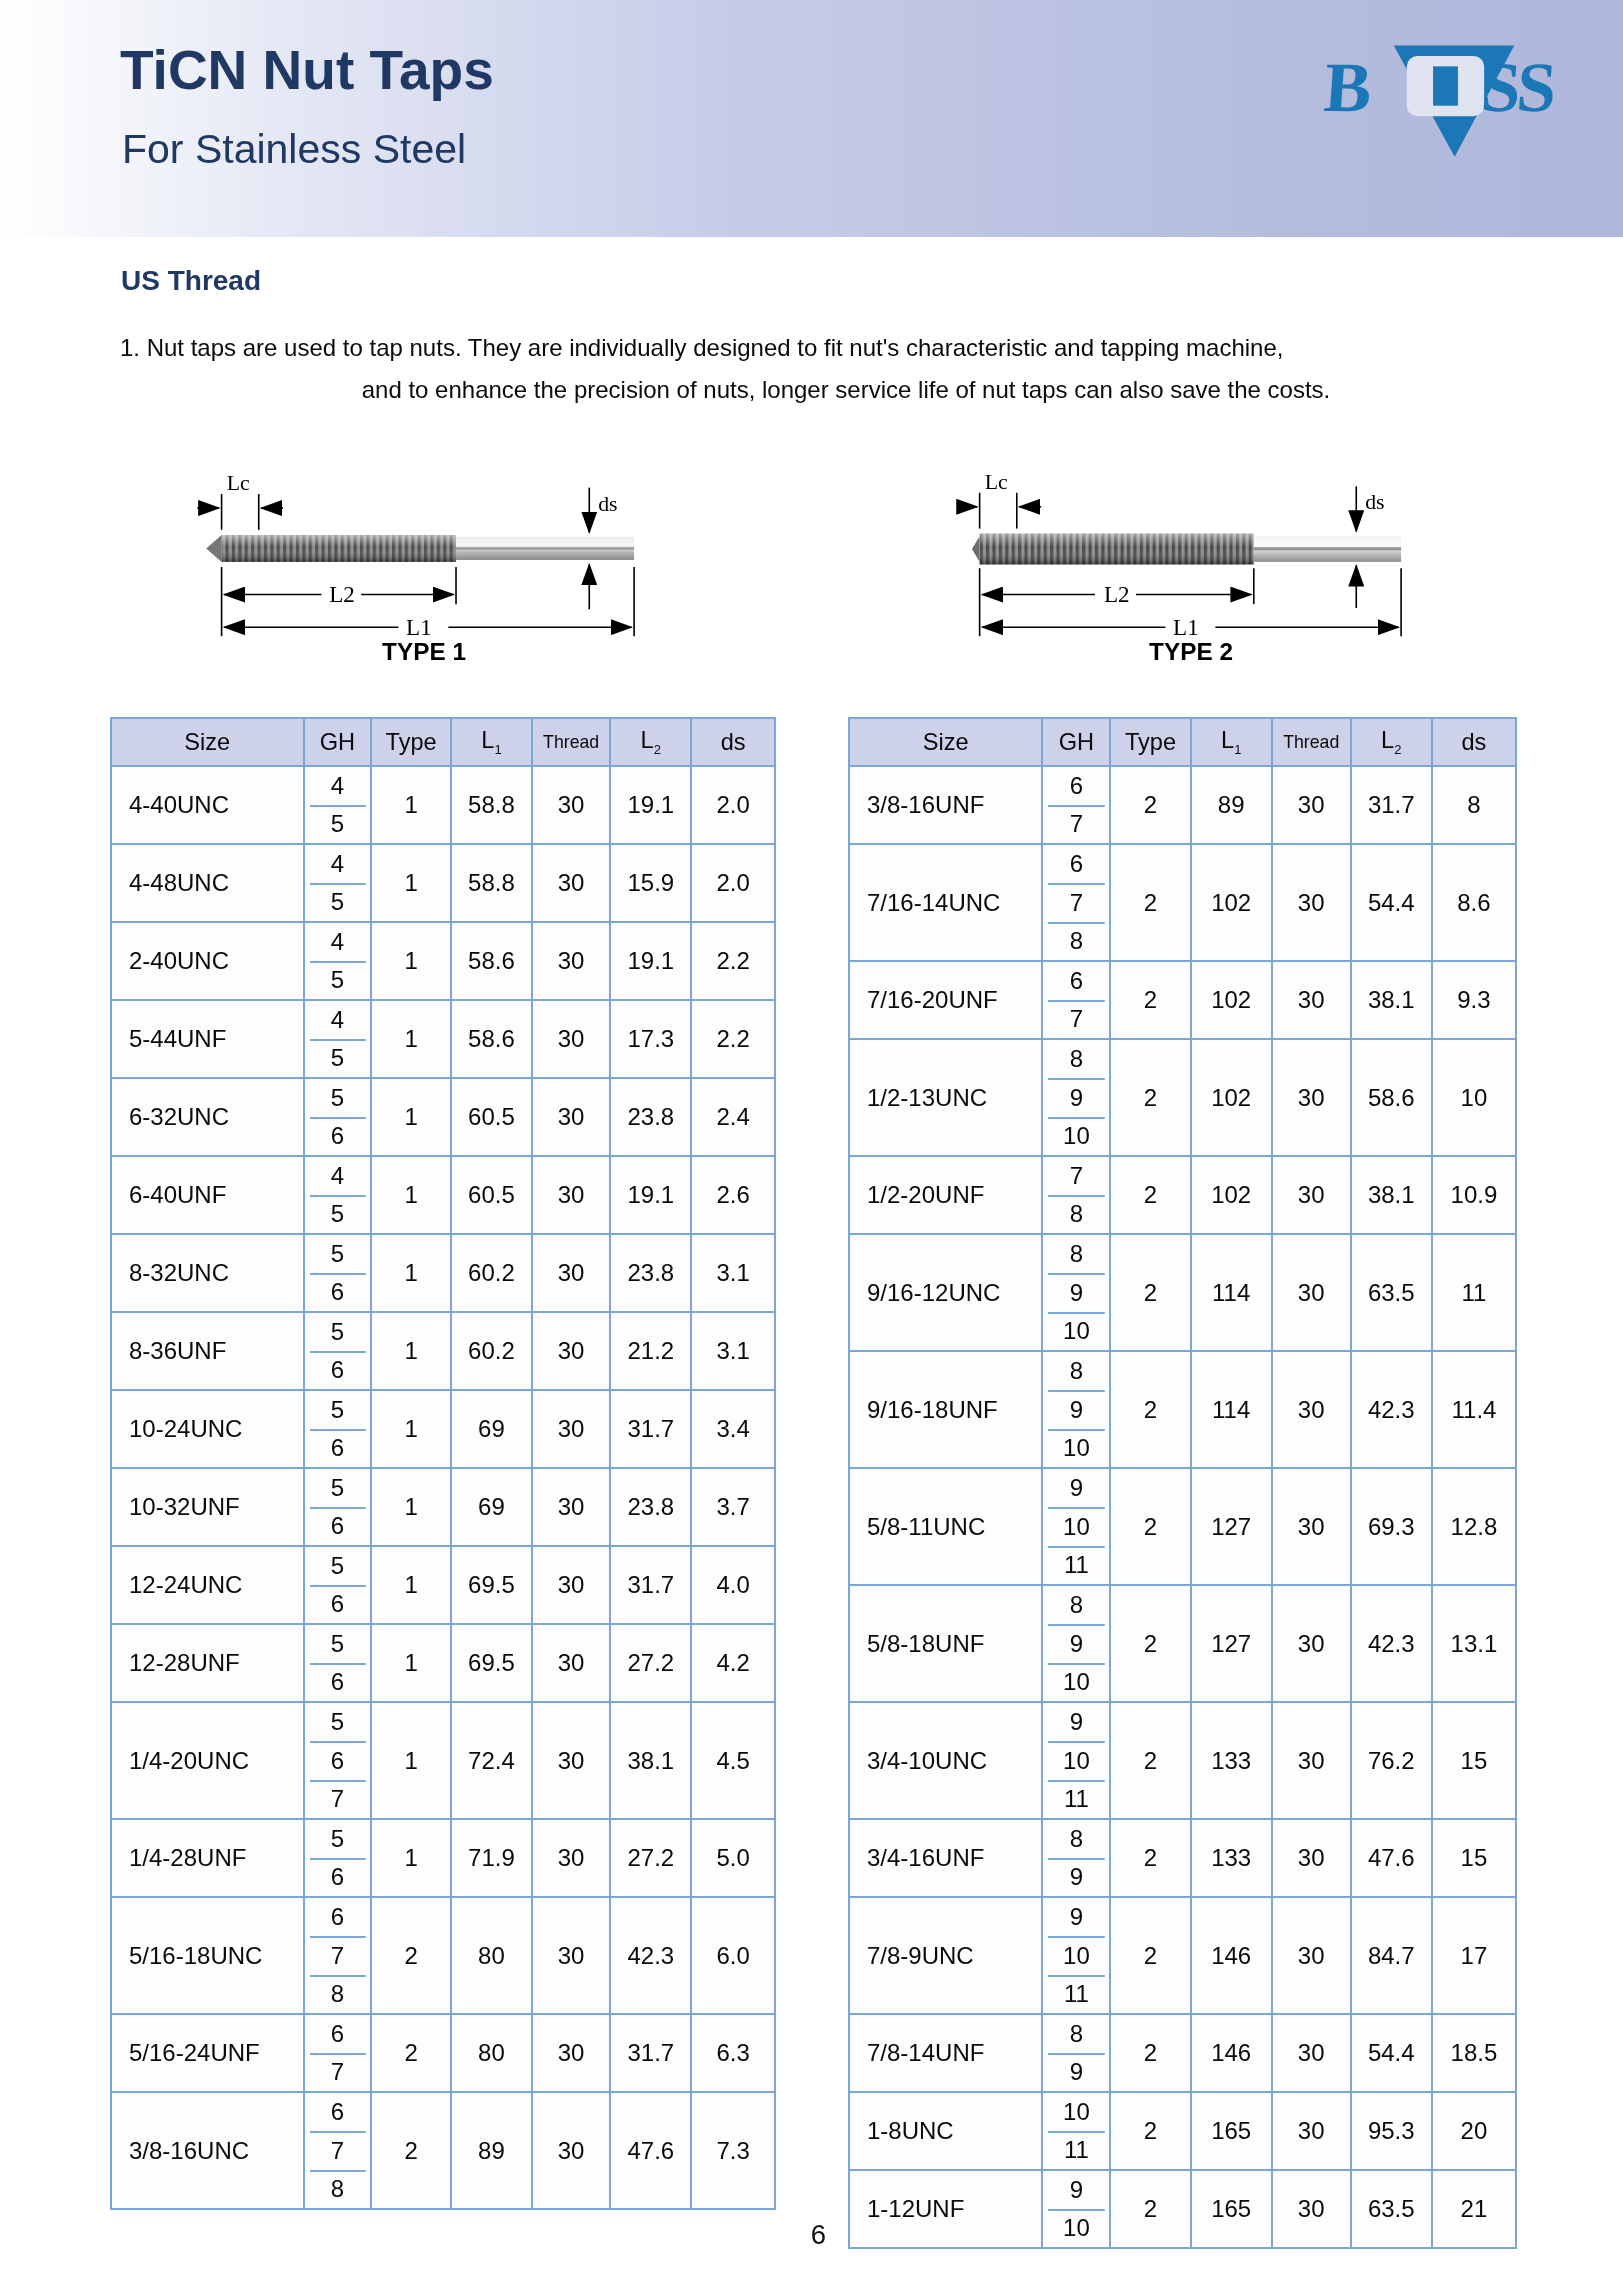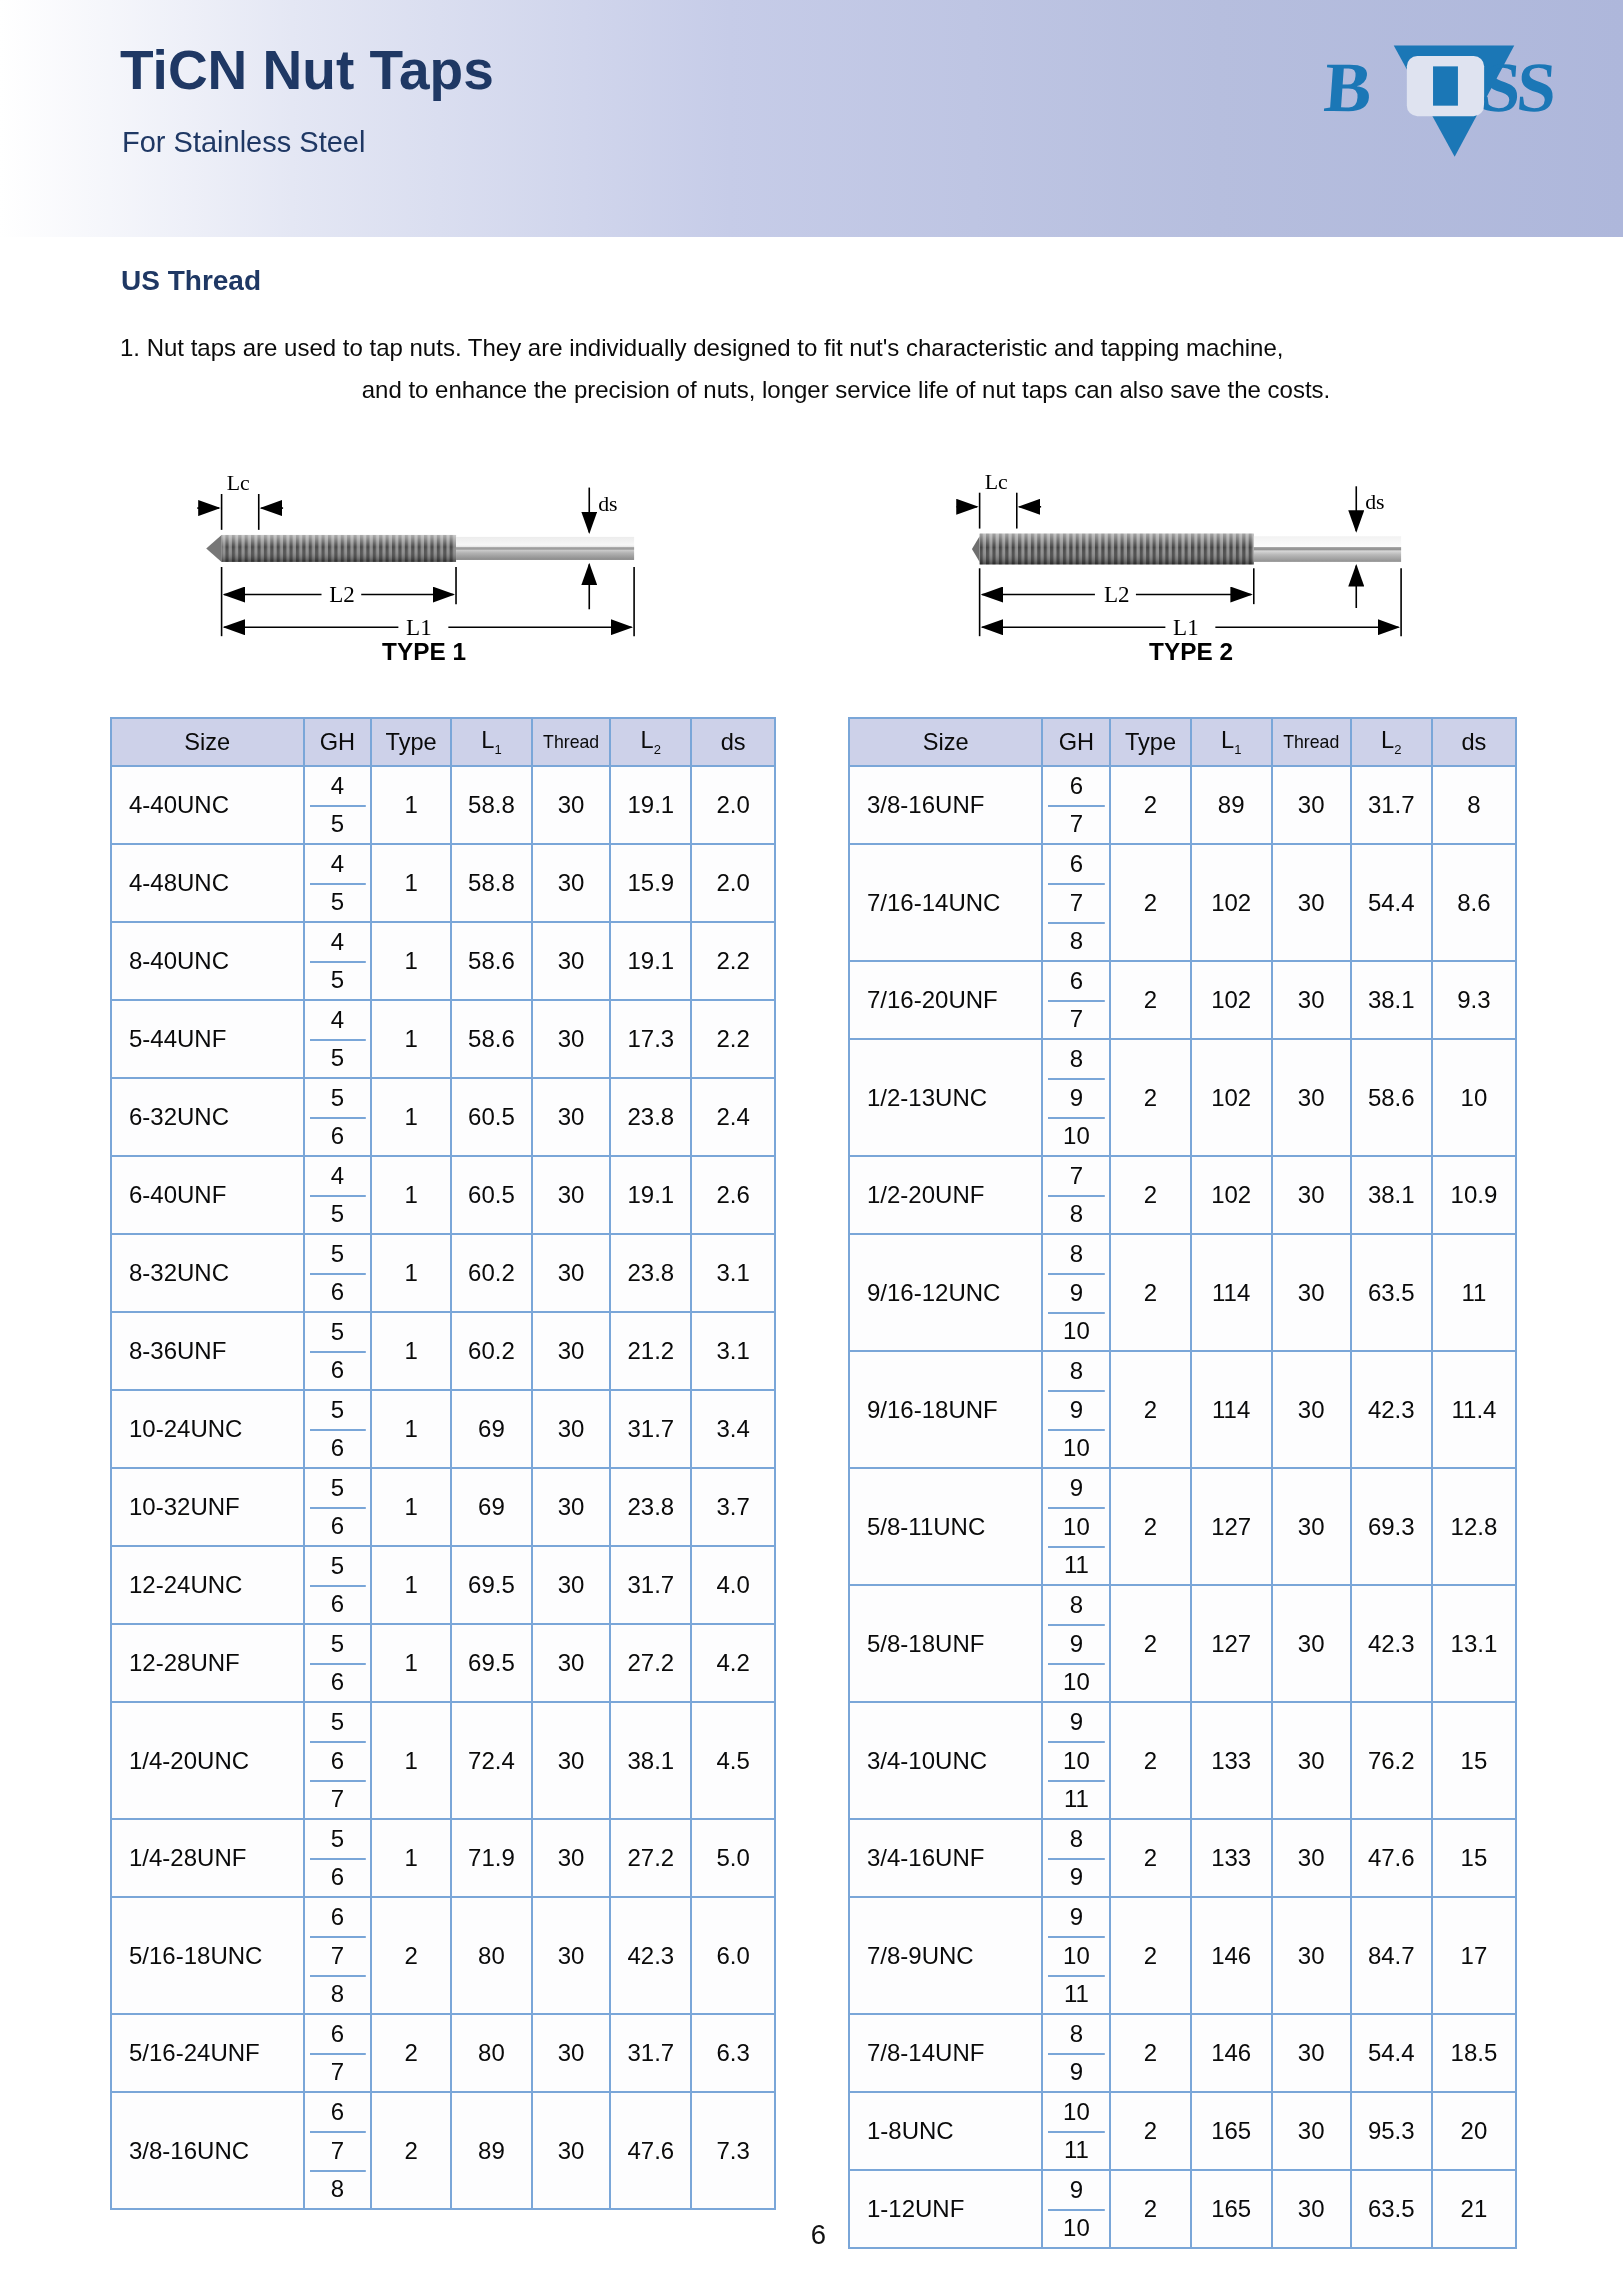--- a/index.html
+++ b/index.html
@@ -9,21 +9,21 @@
     --logo:#1b77b6;
   }
   html,body{margin:0;padding:0;background:#fff;}
   body{font-family:"Liberation Sans",sans-serif;color:#000;}
   #page{position:relative;width:1623px;height:2295px;background:#fff;overflow:hidden;}
 
   
   .band{position:absolute;left:0;top:0;width:1623px;height:237px;
     background:linear-gradient(90deg,#ffffff 0%,#e4e7f4 18%,#c6cce8 45%,#b6bede 75%,#aeb7db 100%);}
   .title{position:absolute;left:120px;top:38px;font-size:55px;font-weight:bold;color:var(--navy);letter-spacing:0px;}
-  .subtitle{position:absolute;left:122px;top:126px;font-size:29px;color:var(--navy);}
+  .subtitle{position:absolute;left:122px;top:126px;font-size:41px;color:var(--navy);}
   .logo{position:absolute;left:1323px;top:27.5px;width:262px;height:137px;}
 
   
   .section-heading{position:absolute;left:121px;top:265px;font-size:28px;font-weight:bold;color:var(--navy);}
   .notes{position:absolute;left:120px;top:327px;width:1427px;font-size:24px;line-height:42px;color:#0b0b0b;}
   .notes .indent{padding-left:25px;text-align:center;}
 
   
   .diagram{position:absolute;top:469px;width:474px;height:196px;}
   .diagram.t1{left:187px;}
@@ -219,21 +219,21 @@
           <td rowspan="2">1</td>
           <td rowspan="2">58.8</td>
           <td rowspan="2">30</td>
           <td rowspan="2">15.9</td>
           <td rowspan="2">2.0</td>
         </tr>
         <tr>
           <td class="gh sub">5</td>
         </tr>
         <tr>
-          <td class="size" rowspan="2">8-40UNC</td>
+          <td class="size" rowspan="2">2-40UNC</td>
           <td class="gh first">4</td>
           <td rowspan="2">1</td>
           <td rowspan="2">58.6</td>
           <td rowspan="2">30</td>
           <td rowspan="2">19.1</td>
           <td rowspan="2">2.2</td>
         </tr>
         <tr>
           <td class="gh sub">5</td>
         </tr>

